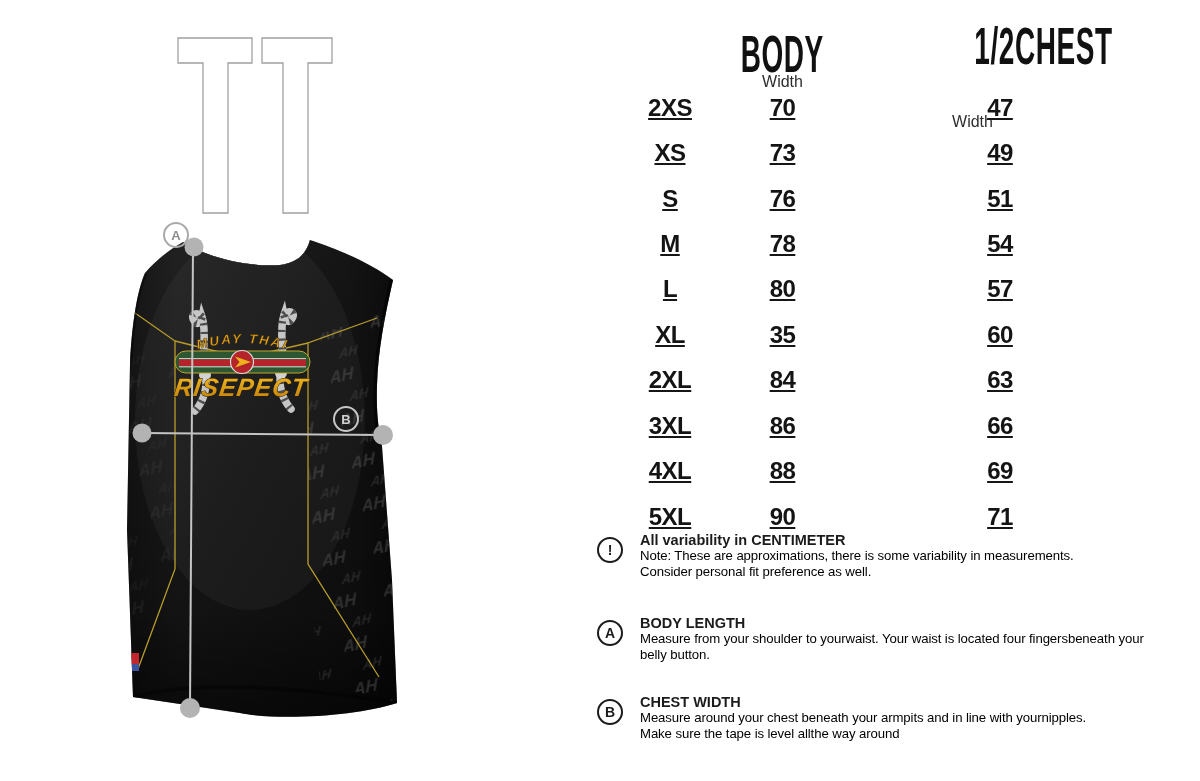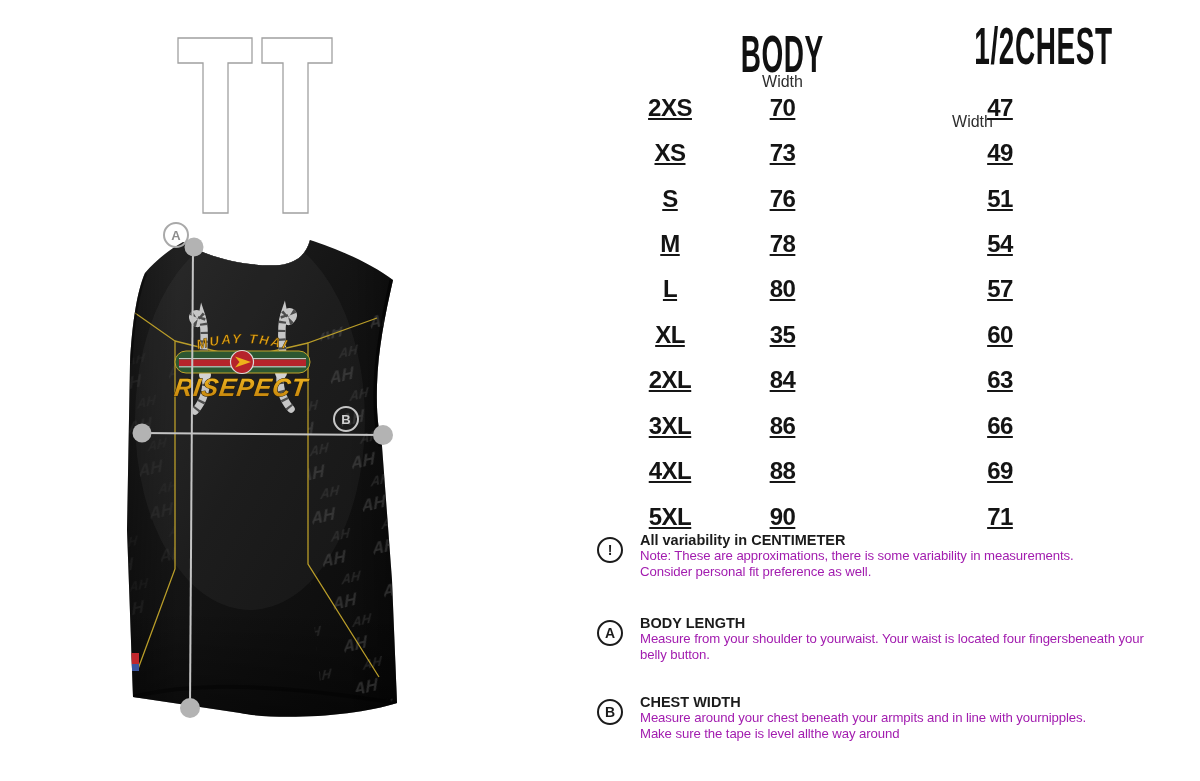--- a/index.html
+++ b/index.html
@@ -14,21 +14,21 @@
   .hdr-sub{position:absolute;text-align:center;font-size:16px;color:#2e2e2e;}
   
   .rows{position:absolute;left:620px;top:85px;width:535px;text-decoration:underline;}
   .trow{display:grid;grid-template-columns:100px 125px 310px;height:45.45px;align-items:center;}
   .trow .c{text-align:center;font-size:24px;font-weight:700;color:#141414;letter-spacing:-.5px;}
   
   .note{position:absolute;left:640px;width:550px;color:#1b1b1b;}
   .nicon{position:absolute;left:-43px;top:5px;width:22px;height:22px;border:2.5px solid #1b1b1b;
          border-radius:50%;text-align:center;font-weight:700;font-size:14px;line-height:22px;color:#1b1b1b;}
   .ntitle{font-size:14.5px;font-weight:700;line-height:16px;}
-  .nline{font-size:13.2px;line-height:16px;white-space:nowrap;letter-spacing:-.1px;color:#a21caf;}
+  .nline{font-size:13.2px;line-height:16px;white-space:nowrap;letter-spacing:-.1px;color:#000000;}
 </style>
 </head>
 <body>
 
 <div class="canvas">
 
   <svg class="figure" viewBox="0 0 400 730">
     <defs>
       <linearGradient id="shirtg" x1="0" y1="0" x2="1" y2="1">
         <stop offset="0" stop-color="#242424"></stop>

